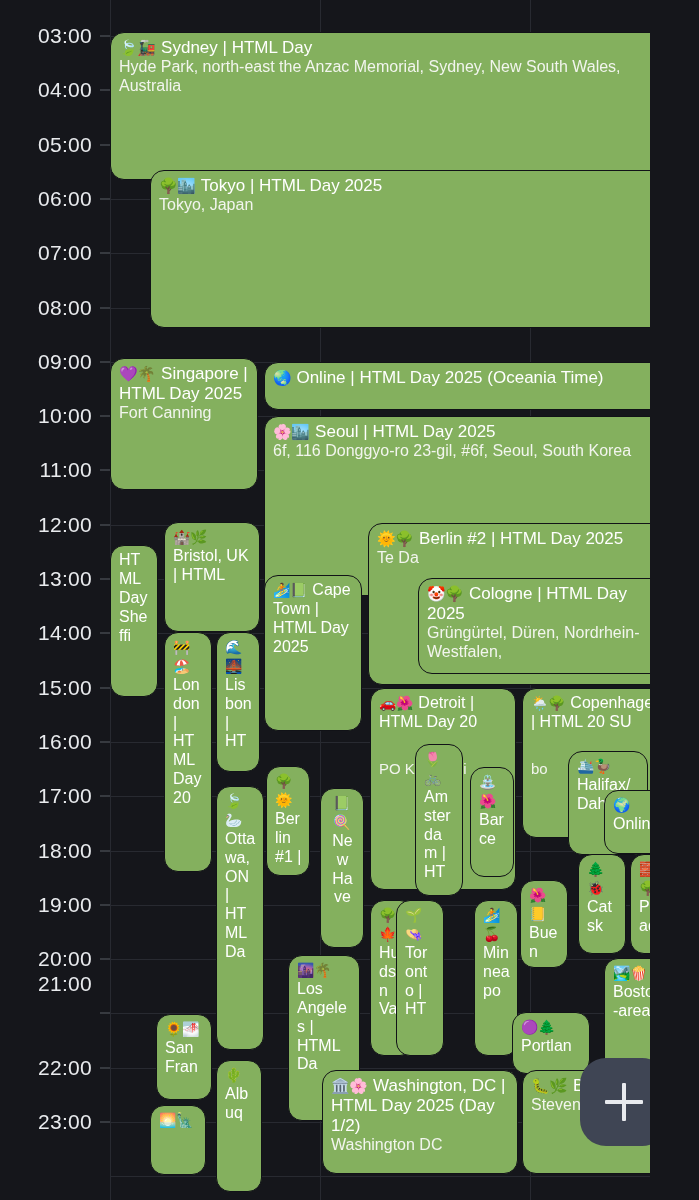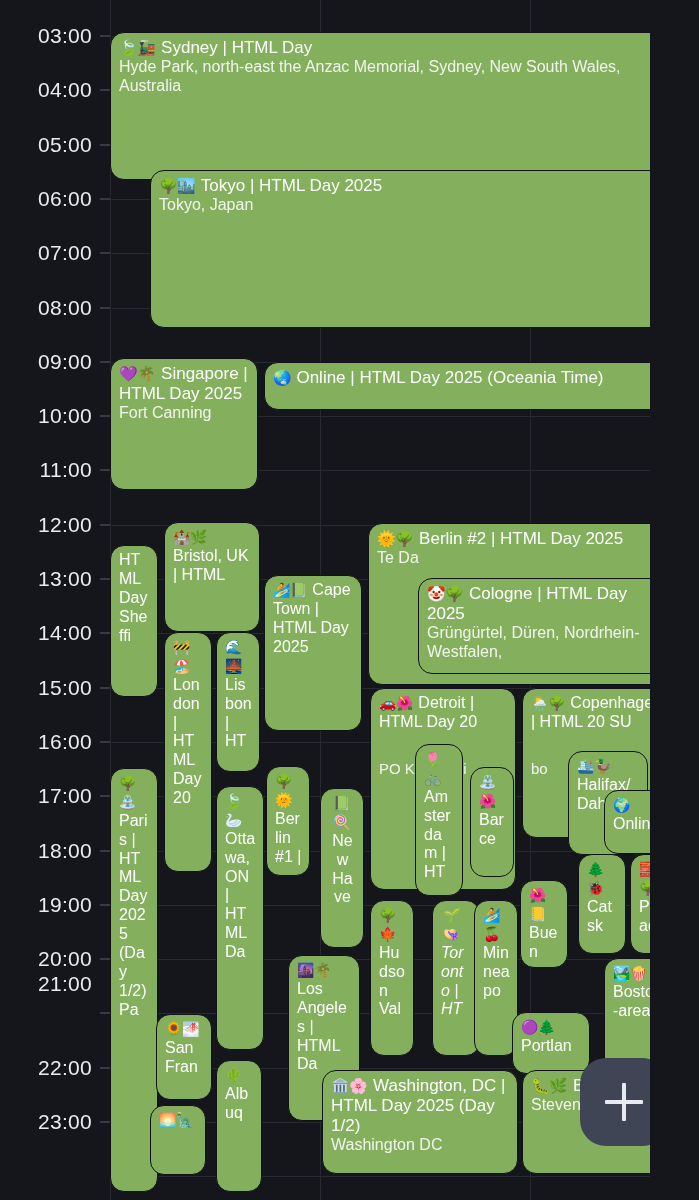--- a/index.html
+++ b/index.html
@@ -149,20 +149,24 @@
         <span class="ttl"><span class="em">🌳🏙️</span> <span>Tokyo | HTML Day 2025</span></span>
         <span class="loc">Tokyo, Japan</span>
       </div>
       <div class="ev" style="left: 110px; top: 358px; width: 148px; height: 132px;">
         <span class="ttl"><span class="em">💜🌴</span> <span>Singapore | HTML Day 2025</span></span>
         <span class="loc">Fort Canning</span>
       </div>
       <div class="ev" style="left: 264px; top: 362px; width: 408px; height: 48px;">
         <span class="ttl"><span class="em">🌏</span> <span>Online | HTML Day 2025 (Oceania Time)</span></span>
       </div>
+      <div class="ev" style="left: 264px; top: 416px; width: 408px; height: 180px;">
+        <span class="ttl"><span class="em">🌸🏙️</span> <span>Seoul | HTML Day 2025</span></span>
+        <span class="loc">6f, 116 Donggyo-ro 23-gil, #6f, Seoul, South Korea</span>
+      </div>
       <div class="ev narrow" style="left: 110px; top: 545px; width: 48px; height: 152px;">
         <span class="ttl"><span>HTML Day Sheffi</span></span>
       </div>
       <div class="ev narrow" style="left: 164px; top: 522px; width: 96px; height: 110px;">
         <span class="ttl"><span class="em">🏰🌿</span> <span>Bristol, UK | HTML</span></span>
       </div>
       <div class="ev narrow" style="left: 264px; top: 575px; width: 98px; height: 156px;">
         <span class="ttl"><span class="em">🏄📗</span> <span>Cape Town | HTML Day 2025</span></span>
       </div>
       <div class="ev" style="left: 368px; top: 523px; width: 304px; height: 162px;">
@@ -192,23 +196,20 @@
       </div>
       <div class="ev narrow" style="left: 470px; top: 767px; width: 44px; height: 110px;">
         <span class="ttl"><span class="em">⛲🌺</span> <span>Barce</span></span>
       </div>
       <div class="ev narrow" style="left: 568px; top: 751px; width: 80px; height: 104px;">
         <span class="ttl"><span class="em">🛳️🦆</span> <span>Halifax/Dah |</span></span>
       </div>
       <div class="ev narrow" style="left: 604px; top: 790px; width: 68px; height: 64px;">
         <span class="ttl"><span class="em">🌍</span> <span>Onlin</span></span>
       </div>
-      <div class="ev narrow" style="left: 110px; top: 768px; width: 48px; height: 424px;">
-        <span class="ttl"><span class="em">🌳⛲</span> <span>Paris | HTML Day 2025 (Day 1/2) Pa</span></span>
-      </div>
       <div class="ev narrow" style="left: 216px; top: 786px; width: 48px; height: 264px;">
         <span class="ttl"><span class="em">🍃🦢</span> <span>Ottawa, ON | HTML Da</span></span>
       </div>
       <div class="ev narrow" style="left: 266px; top: 766px; width: 44px; height: 110px;">
         <span class="ttl"><span class="em">🌳🌞</span> <span>Berlin #1 |</span></span>
       </div>
       <div class="ev narrow" style="left: 320px; top: 788px; width: 44px; height: 160px; text-align: center;">
         <span class="ttl"><span class="em">📗🍭</span> <span>New Have</span></span>
       </div>
       <div class="ev narrow" style="left: 520px; top: 880px; width: 48px; height: 88px;">
@@ -216,21 +217,21 @@
       </div>
       <div class="ev narrow" style="left: 578px; top: 854px; width: 48px; height: 100px;">
         <span class="ttl"><span class="em">🌲🐞</span> <span>Catsk</span></span>
       </div>
       <div class="ev narrow" style="left: 630px; top: 854px; width: 48px; height: 100px;">
         <span class="ttl"><span class="em">🧱🌳</span> <span>Philad</span></span>
       </div>
       <div class="ev narrow" style="left: 370px; top: 900px; width: 44px; height: 156px;">
         <span class="ttl"><span class="em">🌳🍁</span> <span>Hudson Val</span></span>
       </div>
-      <div class="ev narrow" style="left: 432px; top: 900px; width: 48px; height: 156px; font-style: italic;">
+      <div class="ev narrow" style="left: 396px; top: 900px; width: 48px; height: 156px;">
         <span class="ttl"><span class="em">🌱👒</span> <span>Toronto | HT</span></span>
       </div>
       <div class="ev narrow" style="left: 288px; top: 955px; width: 72px; height: 166px;">
         <span class="ttl"><span class="em">🌆🌴</span> <span>Los Angeles | HTML Da</span></span>
       </div>
       <div class="ev narrow" style="left: 474px; top: 900px; width: 44px; height: 156px;">
         <span class="ttl"><span class="em">🏄🍒</span> <span>Minneapo</span></span>
       </div>
       <div class="ev narrow" style="left: 604px; top: 958px; width: 72px; height: 114px;">
         <span class="ttl"><span class="em">🏞️🍿</span> <span>Boston-area</span></span>

